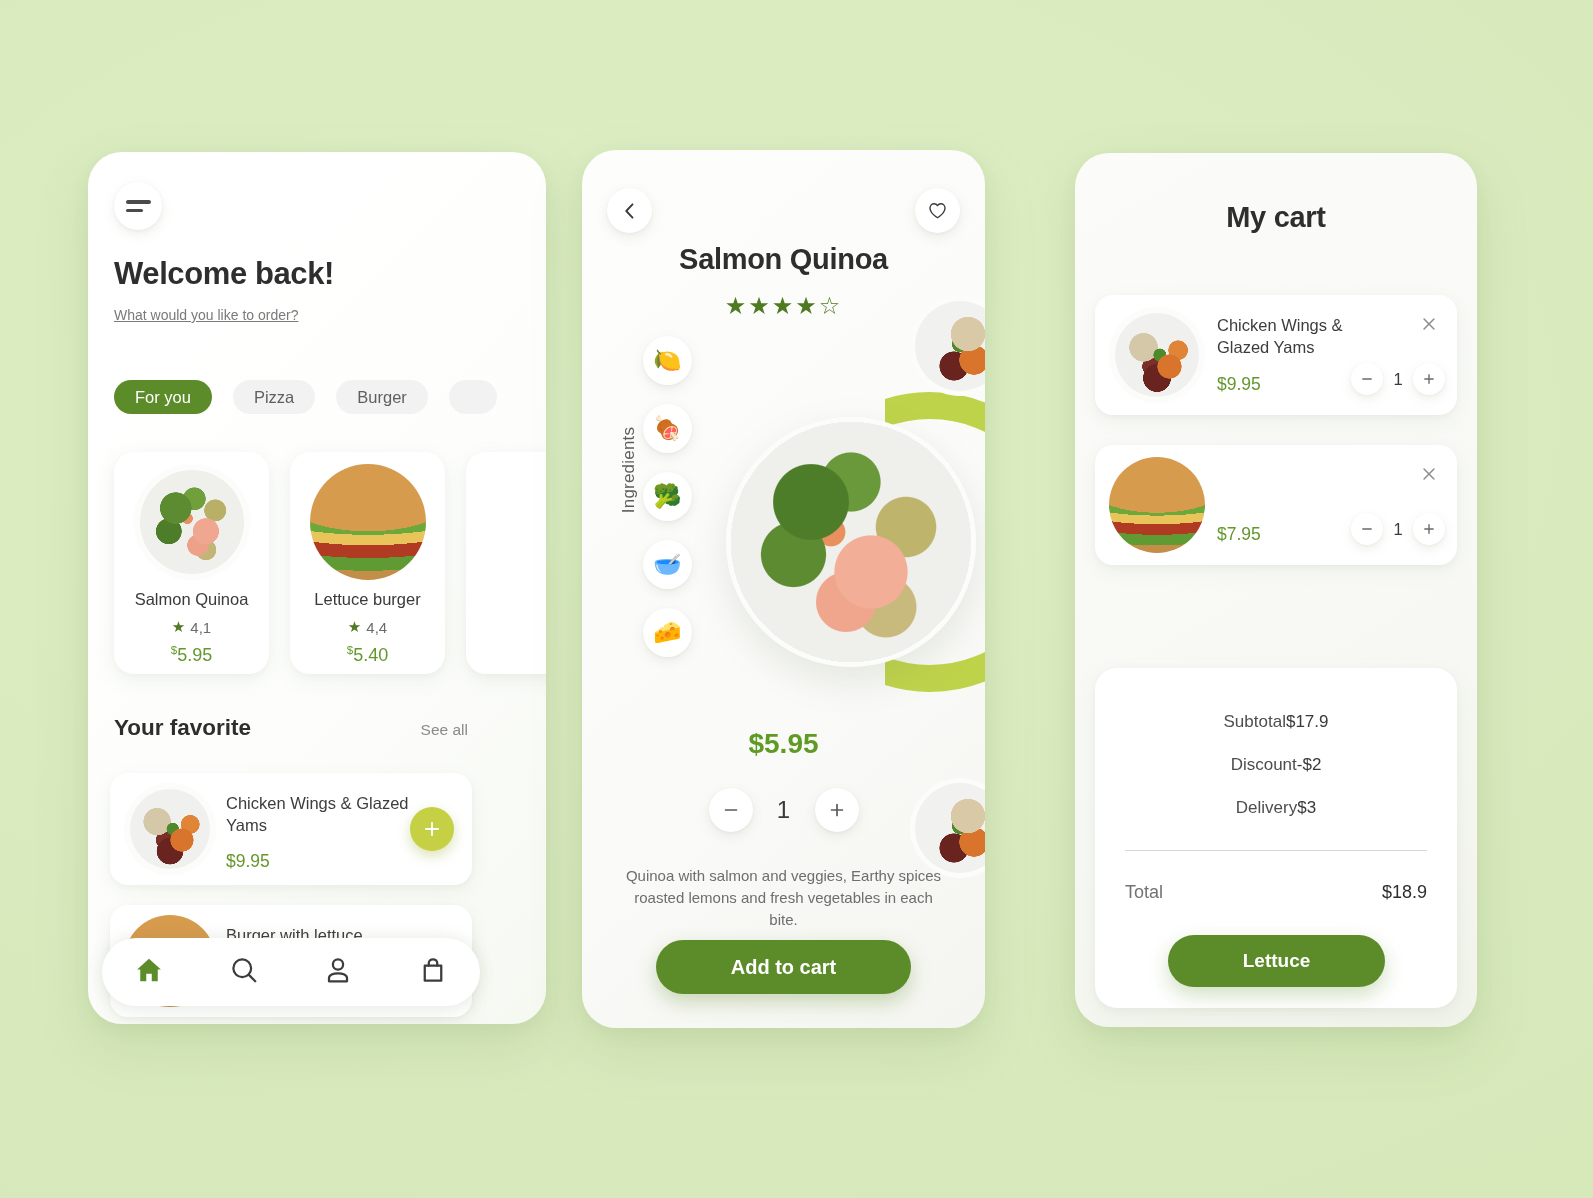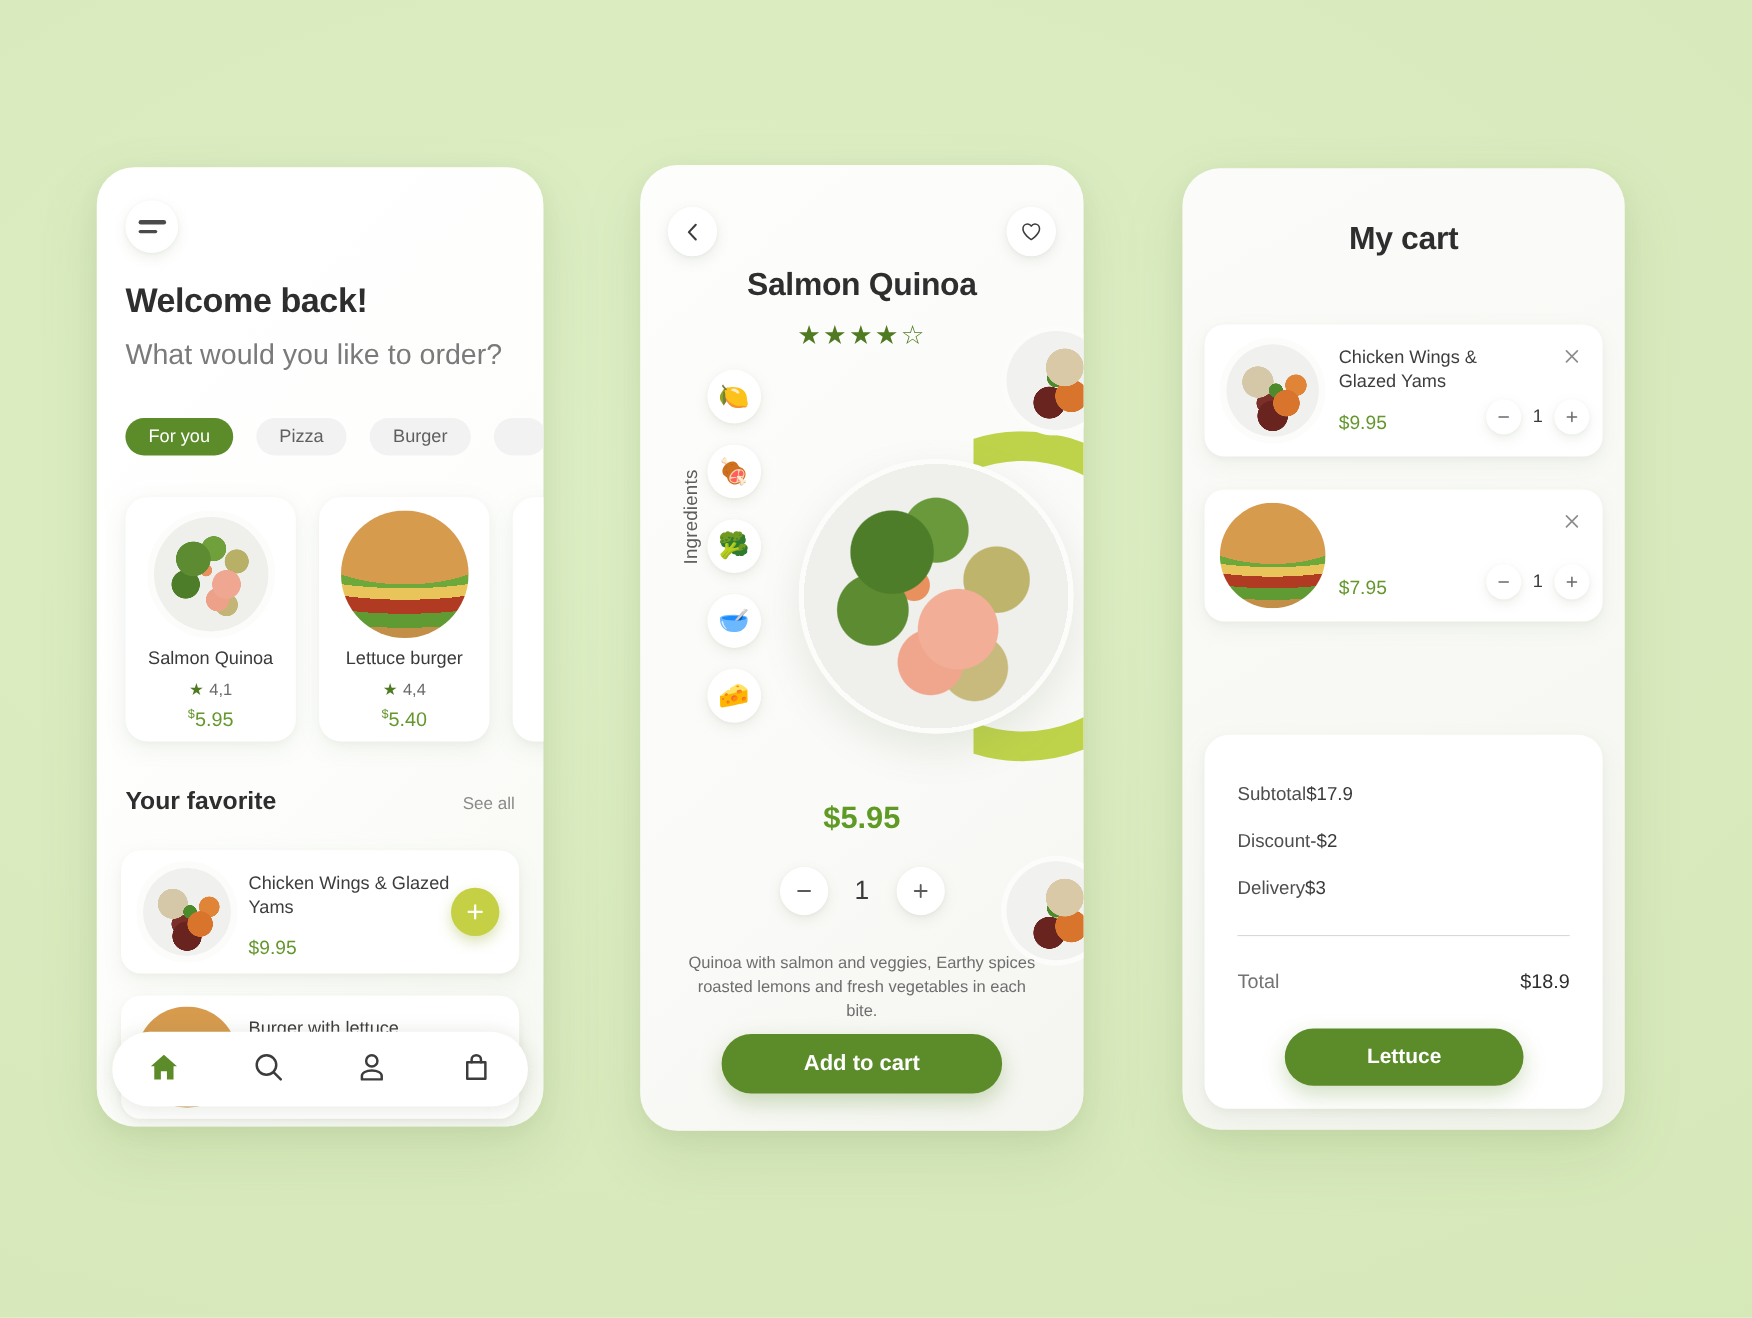--- a/index.html
+++ b/index.html
@@ -11,42 +11,42 @@
   }
 
   
   .phone {
     position:absolute;
     background:#FFFFFF;
     border-radius:34px;
     overflow:hidden;
     box-shadow: 0 22px 55px rgba(92,120,60,.13), 0 6px 18px rgba(92,120,60,.07);
   }
-  #phone-home  { left:88px;   top:152px; width:406px; height:872px;
+  #phone-home  { left:88px;   top:152px; width:458px; height:872px;
                  background:linear-gradient(135deg,#FFFFFF 0%,#FDFEFC 55%,#F6F8F2 100%); }
   #phone-detail{ left:582px;  top:150px; width:403px; height:878px;
                  background:linear-gradient(140deg,#FDFDFC 0%,#FAFAF8 60%,#F4F5F0 100%); }
   #phone-cart  { left:1075px; top:153px; width:402px; height:874px;
                  background:linear-gradient(150deg,#FBFBF9 0%,#F8F9F5 55%,#F2F4EC 100%); }
 
   
   .circle-btn {
     border-radius:50%; background:#FFF; display:flex;
     align-items:center; justify-content:center;
     box-shadow:0 4px 12px rgba(110,130,90,.12), 0 1px 3px rgba(110,130,90,.08);
   }
 
   
   #menu-btn { position:absolute; left:26px; top:30px; width:48px; height:48px; flex-direction:column; gap:5px; }
   #menu-btn .bar { height:3.2px; border-radius:2px; background:#4A4A4A; }
   #menu-btn .bar.b1 { width:25px; }
   #menu-btn .bar.b2 { width:17px; margin-right:8px; }
 
   #welcome-title { position:absolute; left:26px; top:104px; font-size:31px; font-weight:bold; color:#2E2E2E; letter-spacing:-.4px; }
-  #welcome-sub   { position:absolute; left:26px; top:155px; font-size:26px; color:#7A7A7A; }
+  #welcome-sub   { position:absolute; left:26px; top:155px; font-size:14px; color:#7A7A7A;text-decoration:underline; }
 
   #chips { position:absolute; left:26px; top:228px; display:flex; gap:21px; }
   .chip {
     height:34px; padding:0 21px; border-radius:17px;
     display:flex; align-items:center; justify-content:center;
     font-size:16.5px; color:#5F5F5F; background:#F2F2F2; white-space:nowrap;
   }
   .chip.active { background:#5C8B29; color:#FFF; }
 
   #dish-row { position:absolute; left:26px; top:300px; display:flex; gap:21px; }
@@ -152,21 +152,21 @@
   .cart-price { position:absolute; left:122px; top:79px; font-size:17.5px; color:#64972D; font-weight:500; }
   .cart-remove{ position:absolute; right:16px; top:17px; width:24px; height:24px; display:flex; align-items:center; justify-content:center; }
   .cart-stepper { position:absolute; right:12px; top:68px; display:flex; align-items:center; gap:9px; }
   .step-btn { width:32px; height:32px; }
   .step-val { font-size:16.5px; color:#3A3A3A; min-width:12px; text-align:center; }
 
   #summary-card {
     position:absolute; left:20px; top:515px; width:362px; height:340px; border-radius:22px; background:#FFF;
     box-shadow:0 8px 22px rgba(120,135,100,.085), 0 2px 6px rgba(120,135,100,.05);
   }
-  .sum-row { position:absolute; left:30px; right:30px; display:flex; justify-content:flex-start; font-size:17px; }
+  .sum-row { position:absolute; left:30px; right:30px; display:flex; justify-content:center; font-size:17px; }
   .sum-row .lbl { color:#4E4E4E; }
   .sum-row .val { color:#3A3A3A; }
   #sum-row-0 { top:44px; }
   #sum-row-1 { top:87px; }
   #sum-row-2 { top:130px; }
   #sum-divider { position:absolute; left:30px; right:30px; top:182px; height:1.2px; background:#D8D8D8; }
   #sum-total { position:absolute; left:30px; right:30px; top:214px; display:flex; justify-content:space-between; font-size:18px; }
   #sum-total .lbl { color:#737373; }
   #sum-total .val { color:#2E2E2E; }
   #checkout-btn {

